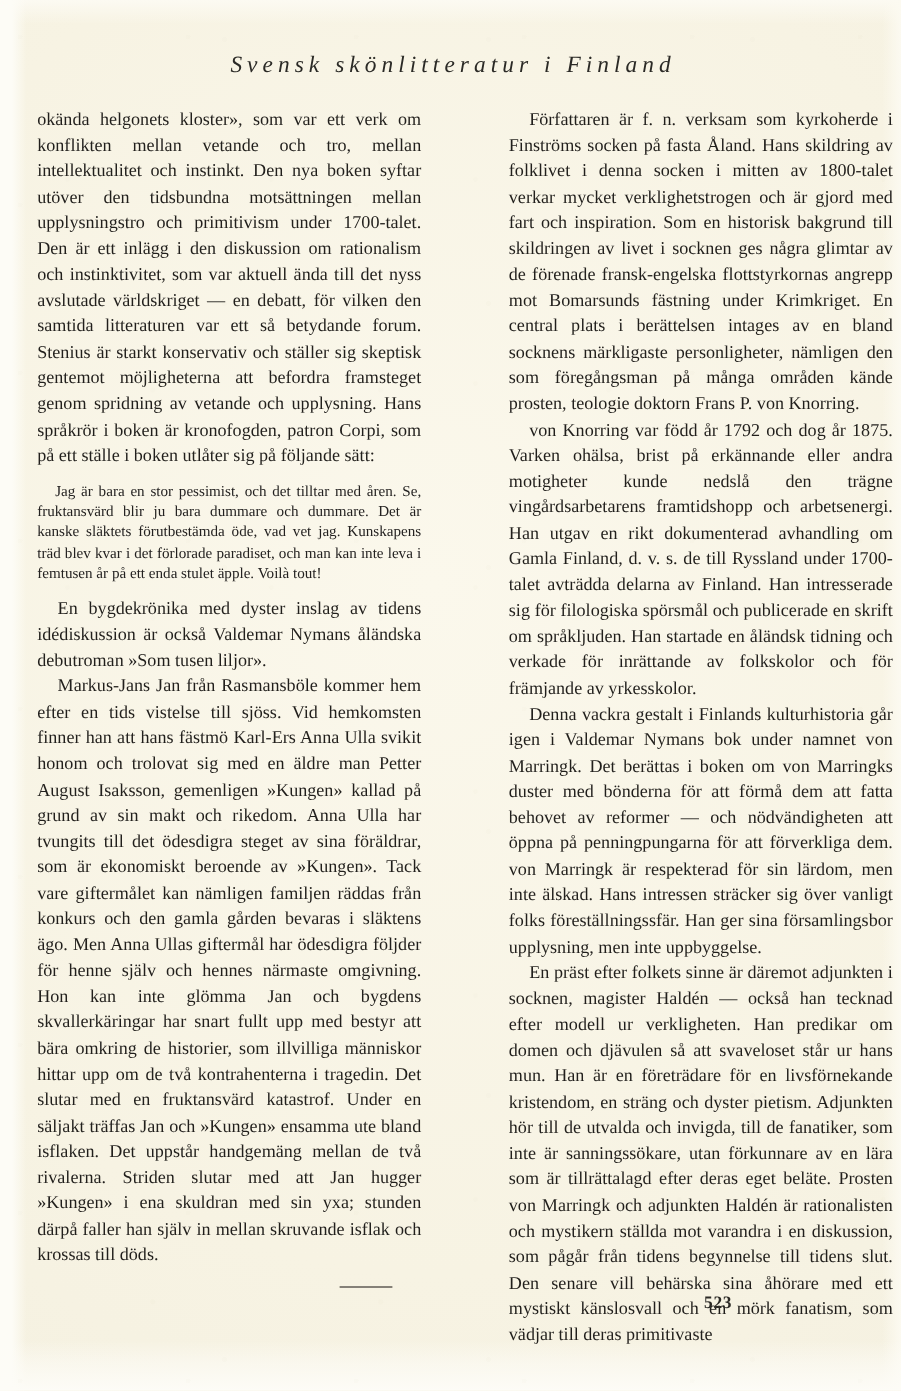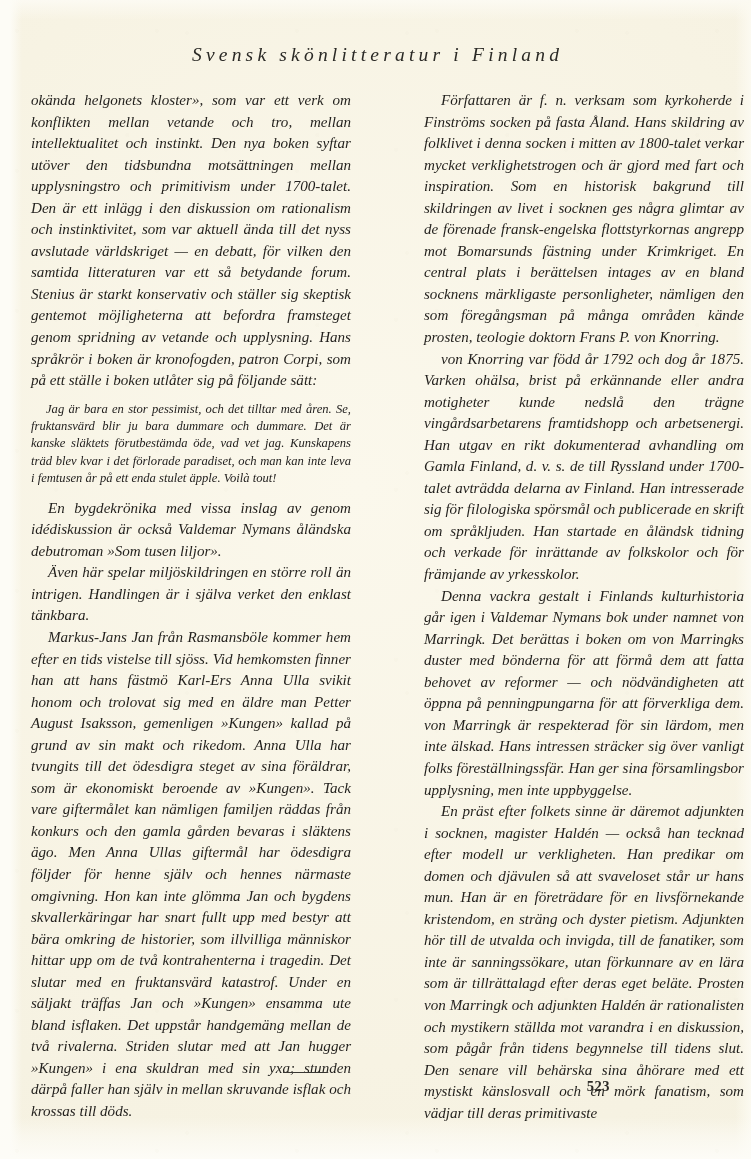--- a/index.html
+++ b/index.html
@@ -69,21 +69,20 @@
     white-space: nowrap;
   }
 
   
   .columns {
     position: absolute;
     top: 90px;
     left: 31px;
     width: 689px;
     height: 975px;
-    font-style: italic;
   }
   .col {
     position: absolute;
     top: 0;
     width: 320px;
     height: 975px;
   }
   .col-left  { left: 0; }
   .col-right { left: 369px; margin-left: 24px; }
 
@@ -158,22 +157,21 @@
   <div class="edge-right"></div>
   <div class="edge-bottom"></div>
 
   <div class="running-head">Svensk skönlitteratur i Finland</div>
 
   <div class="columns">
 
     <div class="col col-left">
       <p class="body-text first">okända helgonets kloster», som var ett verk om konflikten mellan vetande och tro, mellan intellektualitet och instinkt. Den nya boken syftar utöver den tidsbundna motsättningen mellan upplysningstro och primitivism under 1700-talet. Den är ett inlägg i den diskussion om rationalism och instinktivitet, som var aktuell ända till det nyss avslutade världskriget — en debatt, för vilken den samtida litteraturen var ett så betydande forum. Stenius är starkt konservativ och ställer sig skeptisk gentemot möjligheterna att befordra framsteget genom spridning av vetande och upplysning. Hans språkrör i boken är kronofogden, patron Corpi, som på ett ställe i boken utlåter sig på följande sätt:</p>
       <p class="quote">Jag är bara en stor pessimist, och det tilltar med åren. Se, fruktansvärd blir ju bara dummare och dummare. Det är kanske släktets förutbestämda öde, vad vet jag. Kunskapens träd blev kvar i det förlorade paradiset, och man kan inte leva i femtusen år på ett enda stulet äpple. Voilà tout!</p>
-      <p class="body-text indent">En bygdekrönika med vissa inslag av genom idédiskussion är också Valdemar Nymans åländska debutroman »Som tusen liljor».</p>
-      <p class="body-text indent">Även här spelar miljöskildringen en större roll än intrigen. Handlingen är i själva verket den enklast tänkbara.</p>
+      <p class="body-text indent">En bygdekrönika med dyster inslag av tidens idédiskussion är också Valdemar Nymans åländska debutroman »Som tusen liljor».</p>
       <p class="body-text indent">Markus-Jans Jan från Rasmansböle kommer hem efter en tids vistelse till sjöss. Vid hemkomsten finner han att hans fästmö Karl-Ers Anna Ulla svikit honom och trolovat sig med en äldre man Petter August Isaksson, gemenligen »Kungen» kallad på grund av sin makt och rikedom. Anna Ulla har tvungits till det ödesdigra steget av sina föräldrar, som är ekonomiskt beroende av »Kungen». Tack vare giftermålet kan nämligen familjen räddas från konkurs och den gamla gården bevaras i släktens ägo. Men Anna Ullas giftermål har ödesdigra följder för henne själv och hennes närmaste omgivning. Hon kan inte glömma Jan och bygdens skvallerkäringar har snart fullt upp med bestyr att bära omkring de historier, som illvilliga människor hittar upp om de två kontrahenterna i tragedin. Det slutar med en fruktansvärd katastrof. Under en säljakt träffas Jan och »Kungen» ensamma ute bland isflaken. Det uppstår handgemäng mellan de två rivalerna. Striden slutar med att Jan hugger »Kungen» i ena skuldran med sin yxa; stunden därpå faller han själv in mellan skruvande isflak och krossas till döds.</p>
     </div>
 
     <div class="col col-right">
       <p class="body-text indent">Författaren är f. n. verksam som kyrkoherde i Finströms socken på fasta Åland. Hans skildring av folklivet i denna socken i mitten av 1800-talet verkar mycket verklighetstrogen och är gjord med fart och inspiration. Som en historisk bakgrund till skildringen av livet i socknen ges några glimtar av de förenade fransk-engelska flottstyrkornas angrepp mot Bomarsunds fästning under Krimkriget. En central plats i berättelsen intages av en bland socknens märkligaste personligheter, nämligen den som föregångsman på många områden kände prosten, teologie doktorn Frans P. von Knorring.</p>
       <p class="body-text indent">von Knorring var född år 1792 och dog år 1875. Varken ohälsa, brist på erkännande eller andra motigheter kunde nedslå den trägne vingårdsarbetarens framtidshopp och arbetsenergi. Han utgav en rikt dokumenterad avhandling om Gamla Finland, d. v. s. de till Ryssland under 1700-talet avträdda delarna av Finland. Han intresserade sig för filologiska spörsmål och publicerade en skrift om språkljuden. Han startade en åländsk tidning och verkade för inrättande av folkskolor och för främjande av yrkesskolor.</p>
       <p class="body-text indent">Denna vackra gestalt i Finlands kulturhistoria går igen i Valdemar Nymans bok under namnet von Marringk. Det berättas i boken om von Marringks duster med bönderna för att förmå dem att fatta behovet av reformer — och nödvändigheten att öppna på penningpungarna för att förverkliga dem. von Marringk är respekterad för sin lärdom, men inte älskad. Hans intressen sträcker sig över vanligt folks föreställningssfär. Han ger sina församlingsbor upplysning, men inte uppbyggelse.</p>
       <p class="body-text indent">En präst efter folkets sinne är däremot adjunkten i socknen, magister Haldén — också han tecknad efter modell ur verkligheten. Han predikar om domen och djävulen så att svaveloset står ur hans mun. Han är en företrädare för en livsförnekande kristendom, en sträng och dyster pietism. Adjunkten hör till de utvalda och invigda, till de fanatiker, som inte är sanningssökare, utan förkunnare av en lära som är tillrättalagd efter deras eget beläte. Prosten von Marringk och adjunkten Haldén är rationalisten och mystikern ställda mot varandra i en diskussion, som pågår från tidens begynnelse till tidens slut. Den senare vill behärska sina åhörare med ett mystiskt känslosvall och en mörk fanatism, som vädjar till deras primitivaste</p>
     </div>
 

